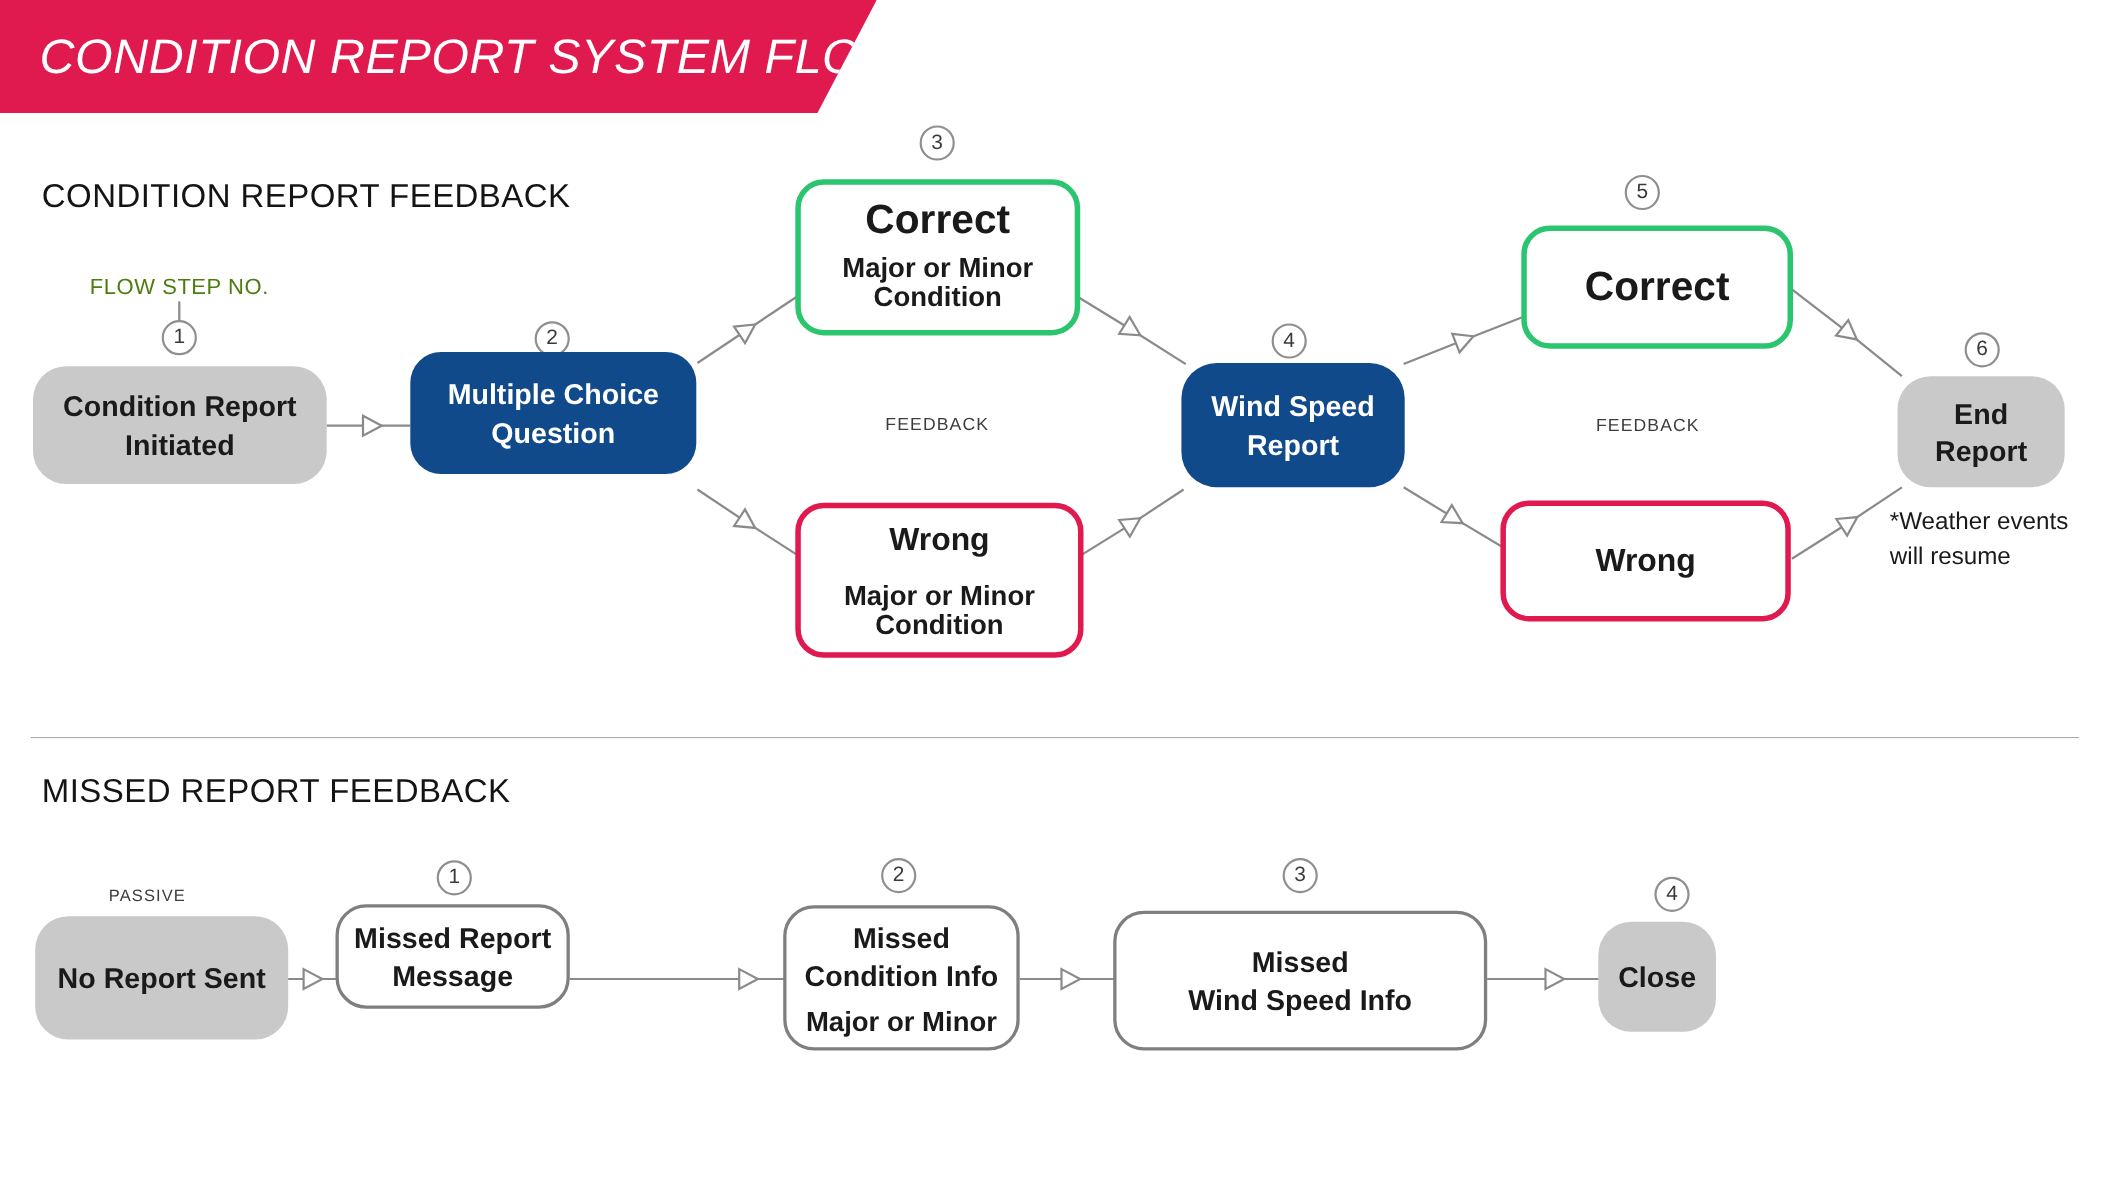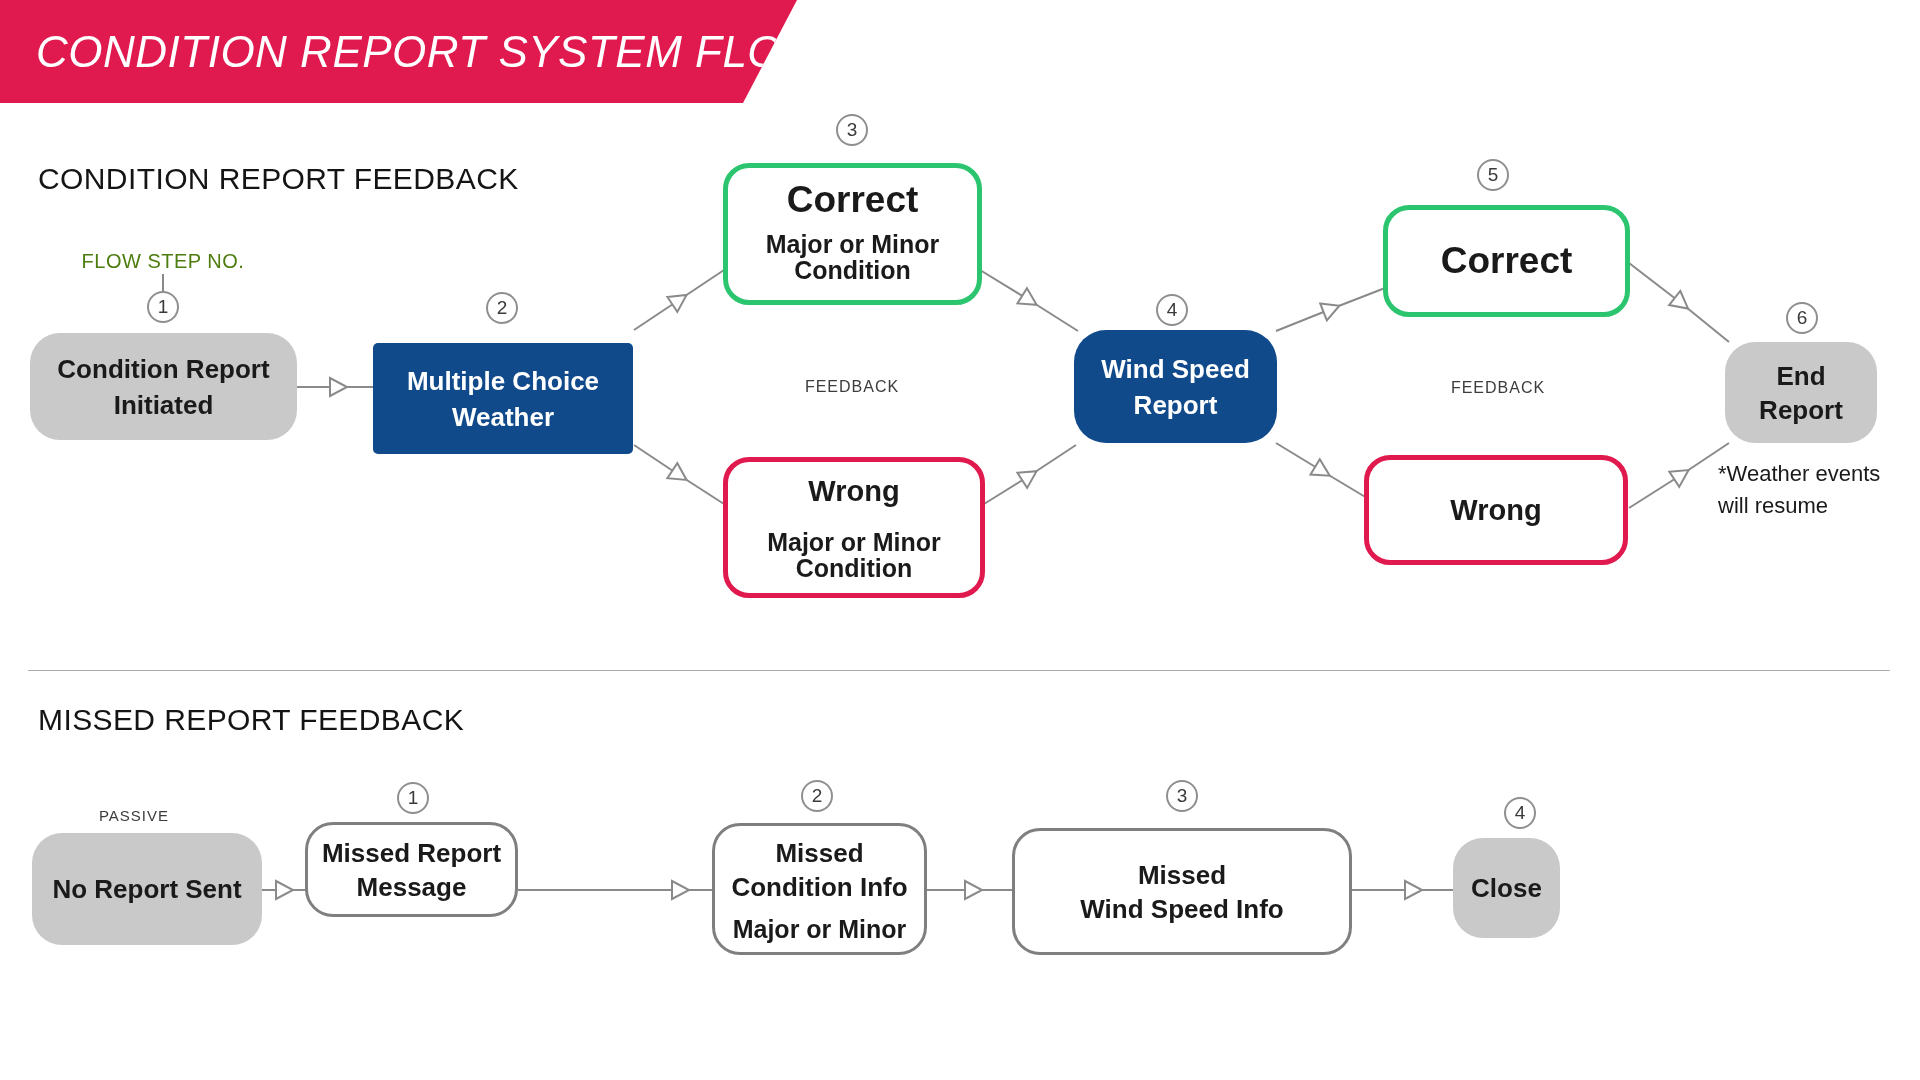--- a/index.html
+++ b/index.html
@@ -92,23 +92,23 @@
   <div class="step-circle" style="left:836px;top:114px">3</div>
   <div class="step-circle" style="left:1156px;top:294px">4</div>
   <div class="step-circle" style="left:1477px;top:159px">5</div>
   <div class="step-circle" style="left:1786px;top:302px">6</div>
 
   <div class="node fill-gray" style="left:30px;top:333px;width:267px;height:107px;border-radius:30px">
     <div class="t">Condition Report</div>
     <div class="t">Initiated</div>
   </div>
 
-  <div class="node fill-blue" style="left:373px;top:343px;width:260px;height:111px;border-radius:5px">
+  <div class="node fill-blue" style="left:373px;top:320px;width:260px;height:111px;border-radius:28px">
     <div class="t t-white">Multiple Choice</div>
-    <div class="t t-white">Weather</div>
+    <div class="t t-white">Question</div>
   </div>
 
   <div class="node outline-green" style="left:723px;top:163px;width:259px;height:142px;border-radius:26px">
     <div class="t t-med">Correct</div>
     <div class="sub mt16">Major or Minor</div>
     <div class="sub">Condition</div>
   </div>
 
   <div class="node outline-red" style="left:723px;top:457px;width:262px;height:141px;border-radius:26px">
     <div class="t t-big">Wrong</div>

